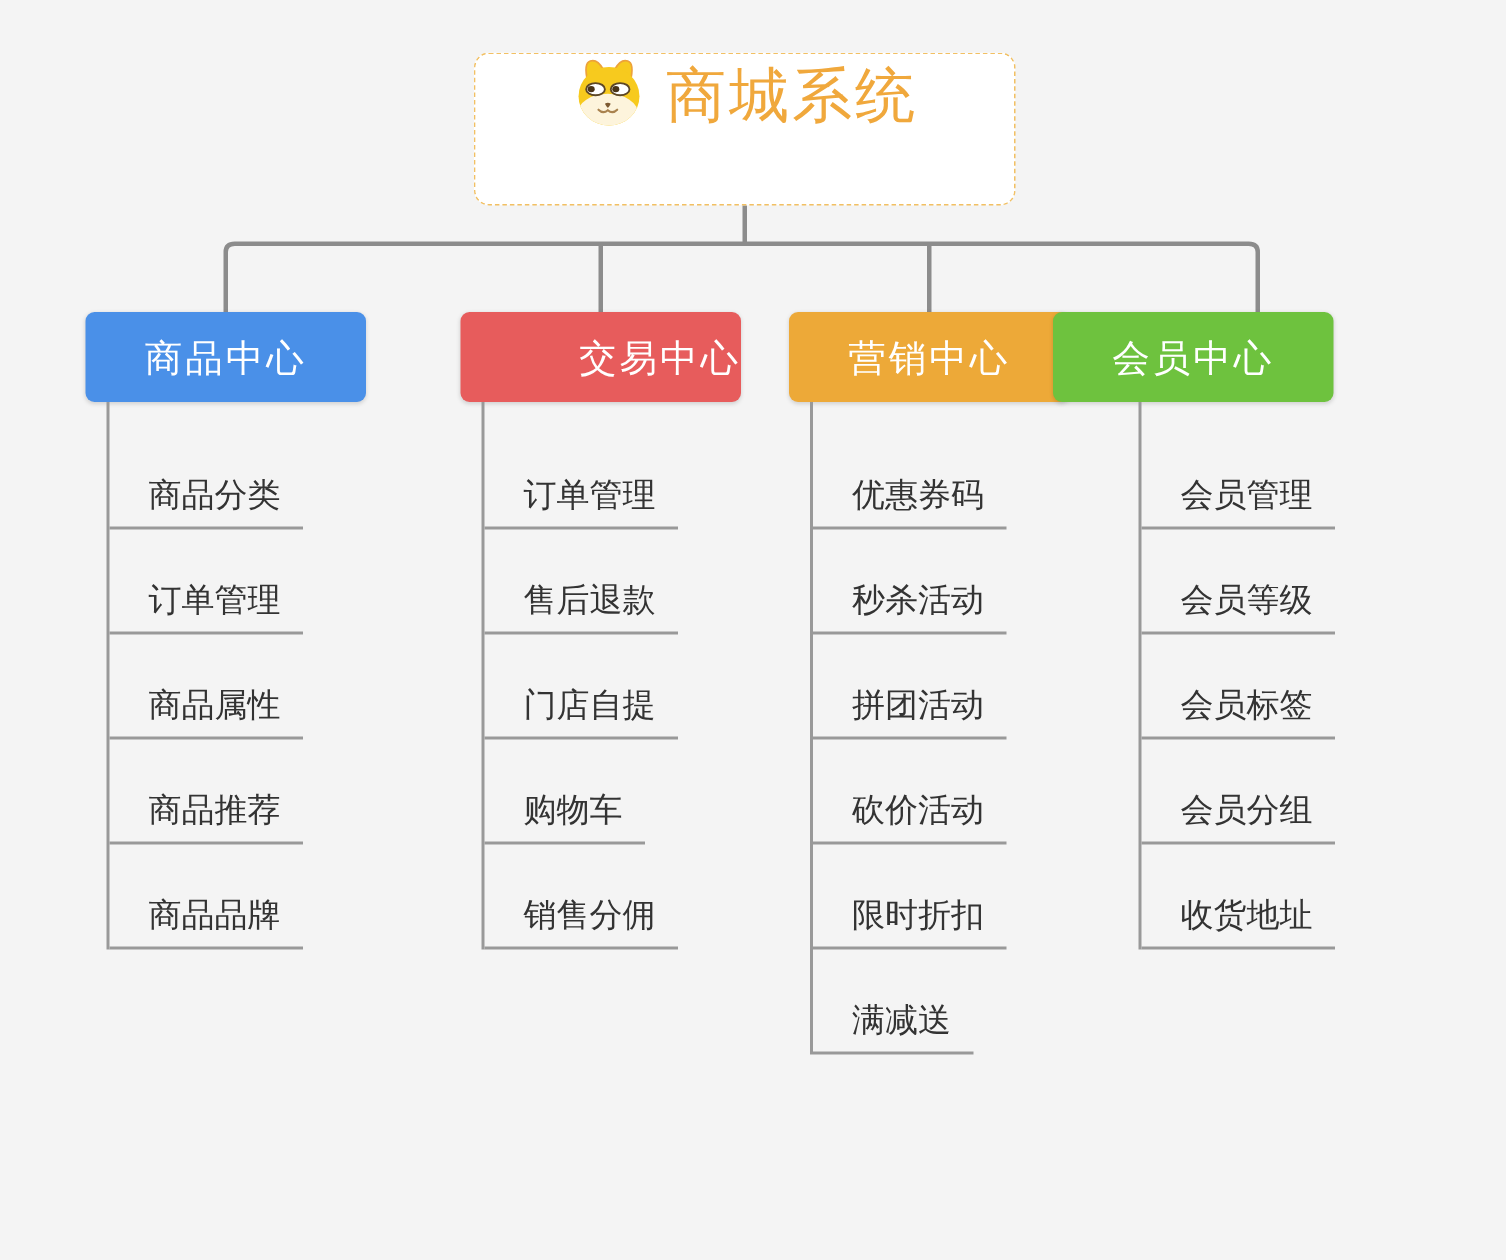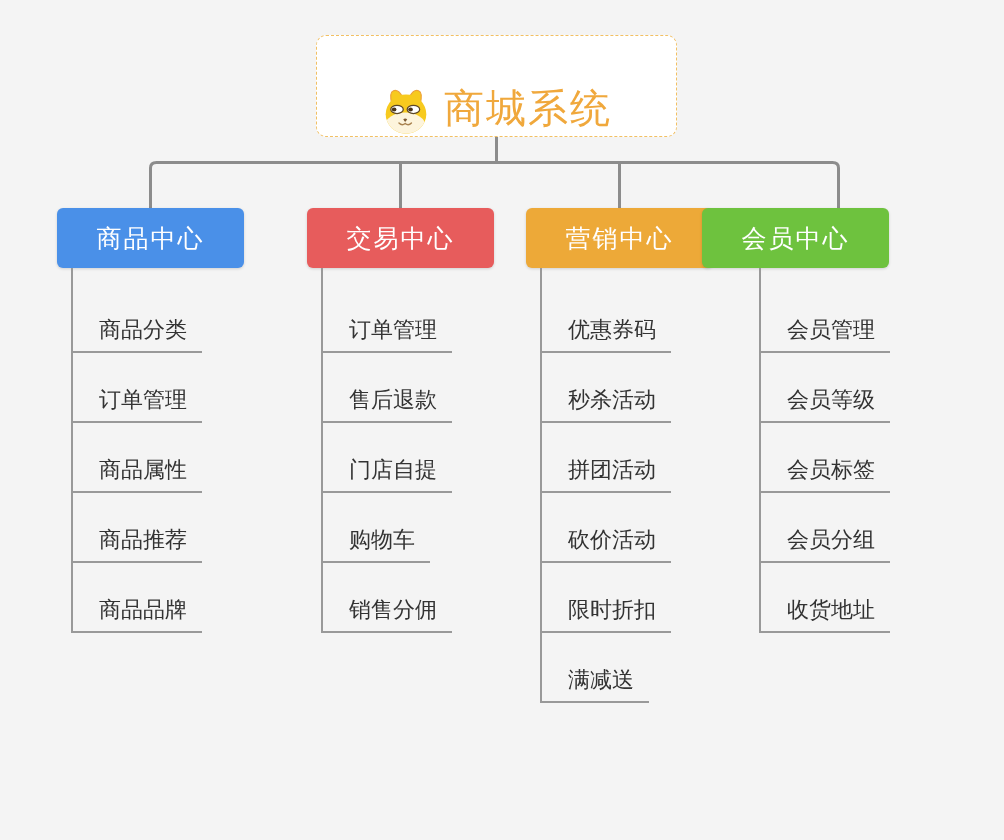--- a/index.html
+++ b/index.html
@@ -13,21 +13,21 @@
   html,body{background:var(--bg);}
   body{font-family:"Liberation Sans","DejaVu Sans",sans-serif;}
   .canvas{
     position:relative;width:1004px;height:840px;background:var(--bg);overflow:hidden;
   }
   #connectors{position:absolute;left:0;top:0;}
   #connectors path{fill:none;stroke:var(--connector);stroke-width:3;}
   .root{
     position:absolute;left:316px;top:35px;width:361px;height:102px;
     background:#ffffff;border:1px dashed #f2c063;border-radius:10px;
-    display:flex;align-items:flex-end;justify-content:center;gap:13px;
+    display:flex;align-items:flex-start;justify-content:center;gap:13px;
   }
   .root-title{font-size:40px;letter-spacing:2px;color:#f0a83c;white-space:nowrap;}
   .branch{
     position:absolute;top:208px;width:187px;height:60px;border-radius:6px;
     display:flex;align-items:center;justify-content:center;
     box-shadow:0 1px 3px rgba(0,0,0,.15);
   }
   .branch-label{color:var(--branch-text);font-size:25px;letter-spacing:2px;white-space:nowrap;}
   .col-items{
     position:absolute;top:268px;display:flex;flex-direction:column;align-items:flex-start;
@@ -85,21 +85,21 @@
       <div class="leaf">
         <span class="leaf-label">商品属性</span>
       </div>
       <div class="leaf">
         <span class="leaf-label">商品推荐</span>
       </div>
       <div class="leaf">
         <span class="leaf-label">商品品牌</span>
       </div>
     </div>
-    <div class="branch" style="left: 307px; background: rgb(231, 92, 92);">
+    <div class="branch" style="left: 307px; background: rgb(231, 92, 92); justify-content: flex-end;">
       <span class="branch-label">交易中心</span>
     </div>
     <div class="col-items" style="left: 321px;">
       <div class="leaf">
         <span class="leaf-label">订单管理</span>
       </div>
       <div class="leaf">
         <span class="leaf-label">售后退款</span>
       </div>
       <div class="leaf">

